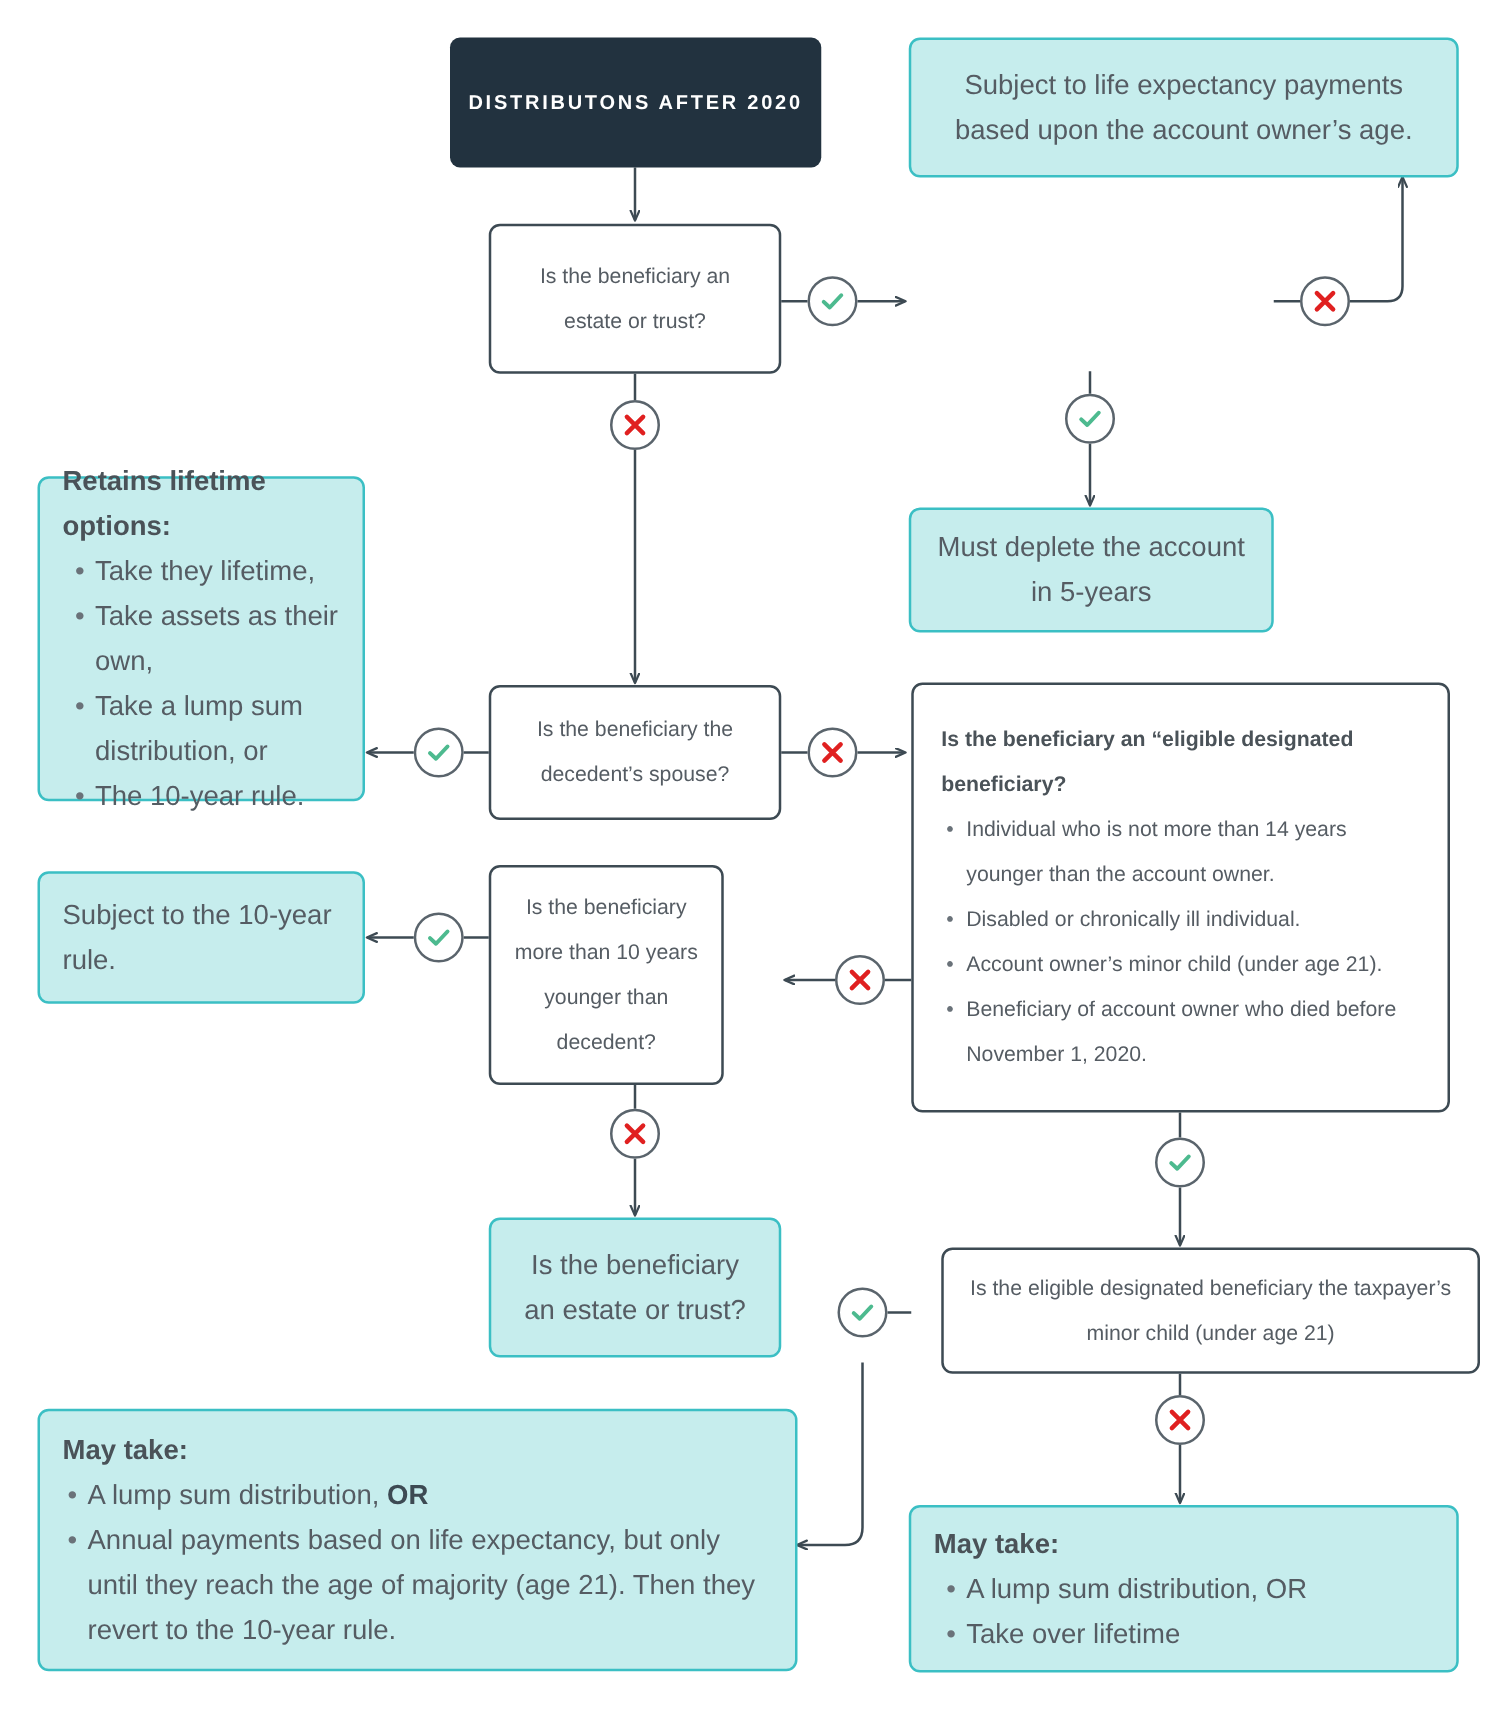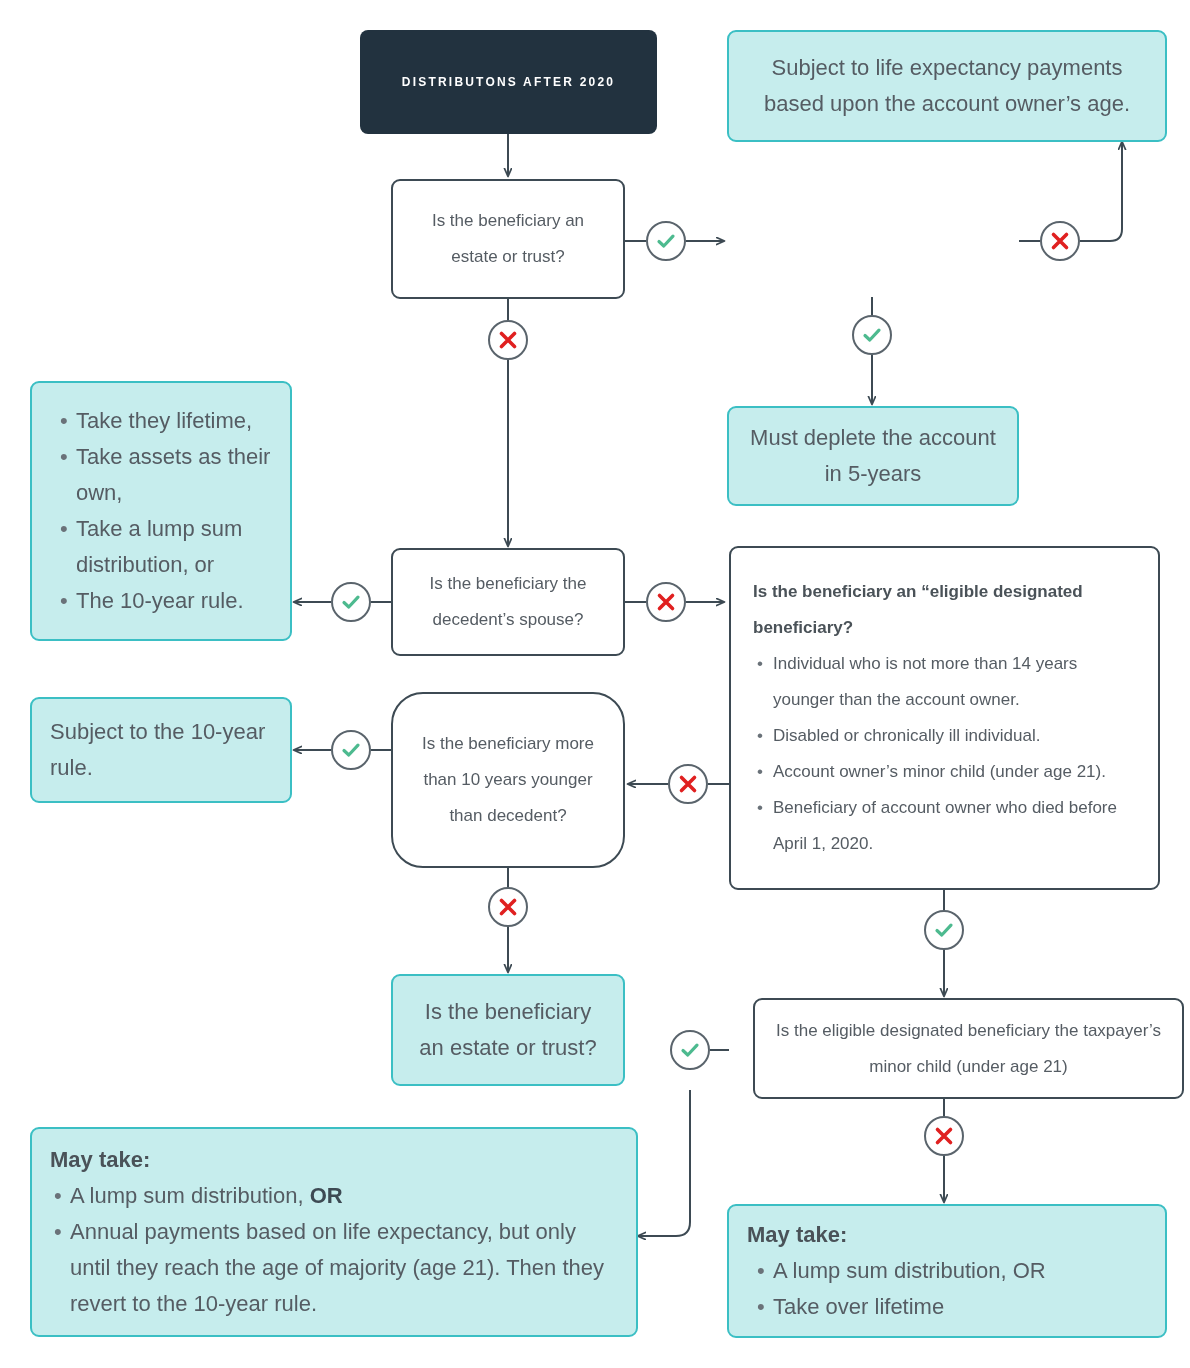--- a/index.html
+++ b/index.html
@@ -16,21 +16,21 @@
 
   .node{position:absolute;box-sizing:border-box;display:flex;flex-direction:column;justify-content:center;}
 
   
   .title-box{
     background:#22323f;
     border-radius:8px;
     color:#ffffff;
     font-weight:bold;
     letter-spacing:2.2px;
-    font-size:12px;
+    font-size:16px;
     line-height:27px;
     text-align:center;
     align-items:center;
   }
 
   
   .white-box{
     background:#ffffff;
     border:2px solid #3d4a53;
     border-radius:9px;
@@ -152,47 +152,48 @@
   <div class="node white-box pad" style="left:391px;top:179px;width:234px;height:120px;">
     <span class="flow-text">Is the beneficiary an estate or trust?</span>
   </div>
 
 
   <div class="node teal-box pad" style="left:727px;top:406px;width:292px;height:100px;">
     <span class="flow-text">Must deplete the account in 5-years</span>
   </div>
 
   <div class="node teal-box left-align pad" style="left:30px;top:381px;width:262px;height:260px;">
+    <div class="bx-head">Retains lifetime options:</div>
     <ul class="bx-list indent">
       <li>Take they lifetime,</li>
       <li>Take assets as their own,</li>
       <li>Take a lump sum distribution, or</li>
       <li>The 10-year rule.</li>
     </ul>
   </div>
 
   <div class="node white-box pad" style="left:391px;top:548px;width:234px;height:108px;">
     <span class="flow-text">Is the beneficiary the decedent’s spouse?</span>
   </div>
 
   <div class="node white-box left-align pad-wide" style="left:729px;top:546px;width:431px;height:344px;">
     <div class="bx-head">Is the beneficiary an “eligible designated beneficiary?</div>
     <ul class="bx-list">
       <li>Individual who is not more than 14 years younger than the account owner.</li>
       <li>Disabled or chronically ill individual.</li>
       <li>Account owner’s minor child (under age 21).</li>
-      <li>Beneficiary of account owner who died before April 1, 2020.</li>
+      <li>Beneficiary of account owner who died before November 1, 2020.</li>
     </ul>
   </div>
 
   <div class="node teal-box left-align pad" style="left:30px;top:697px;width:262px;height:106px;">
     <span class="flow-text">Subject to the 10-year rule.</span>
   </div>
 
-  <div class="node white-box pad" style="left:391px;top:692px;width:234px;height:176px;border-radius:32px;">
+  <div class="node white-box pad" style="left:391px;top:692px;width:188px;height:176px;">
     <span class="flow-text">Is the beneficiary more than 10 years younger than decedent?</span>
   </div>
 
   <div class="node teal-box pad" style="left:391px;top:974px;width:234px;height:112px;">
     <span class="flow-text">Is the beneficiary an estate or trust?</span>
   </div>
 
   <div class="node white-box pad" style="left:729px;top:998px;width:431px;height:101px;margin-left:24px;">
     <span class="flow-text">Is the eligible designated beneficiary the taxpayer’s minor child (under age 21)</span>
   </div>

